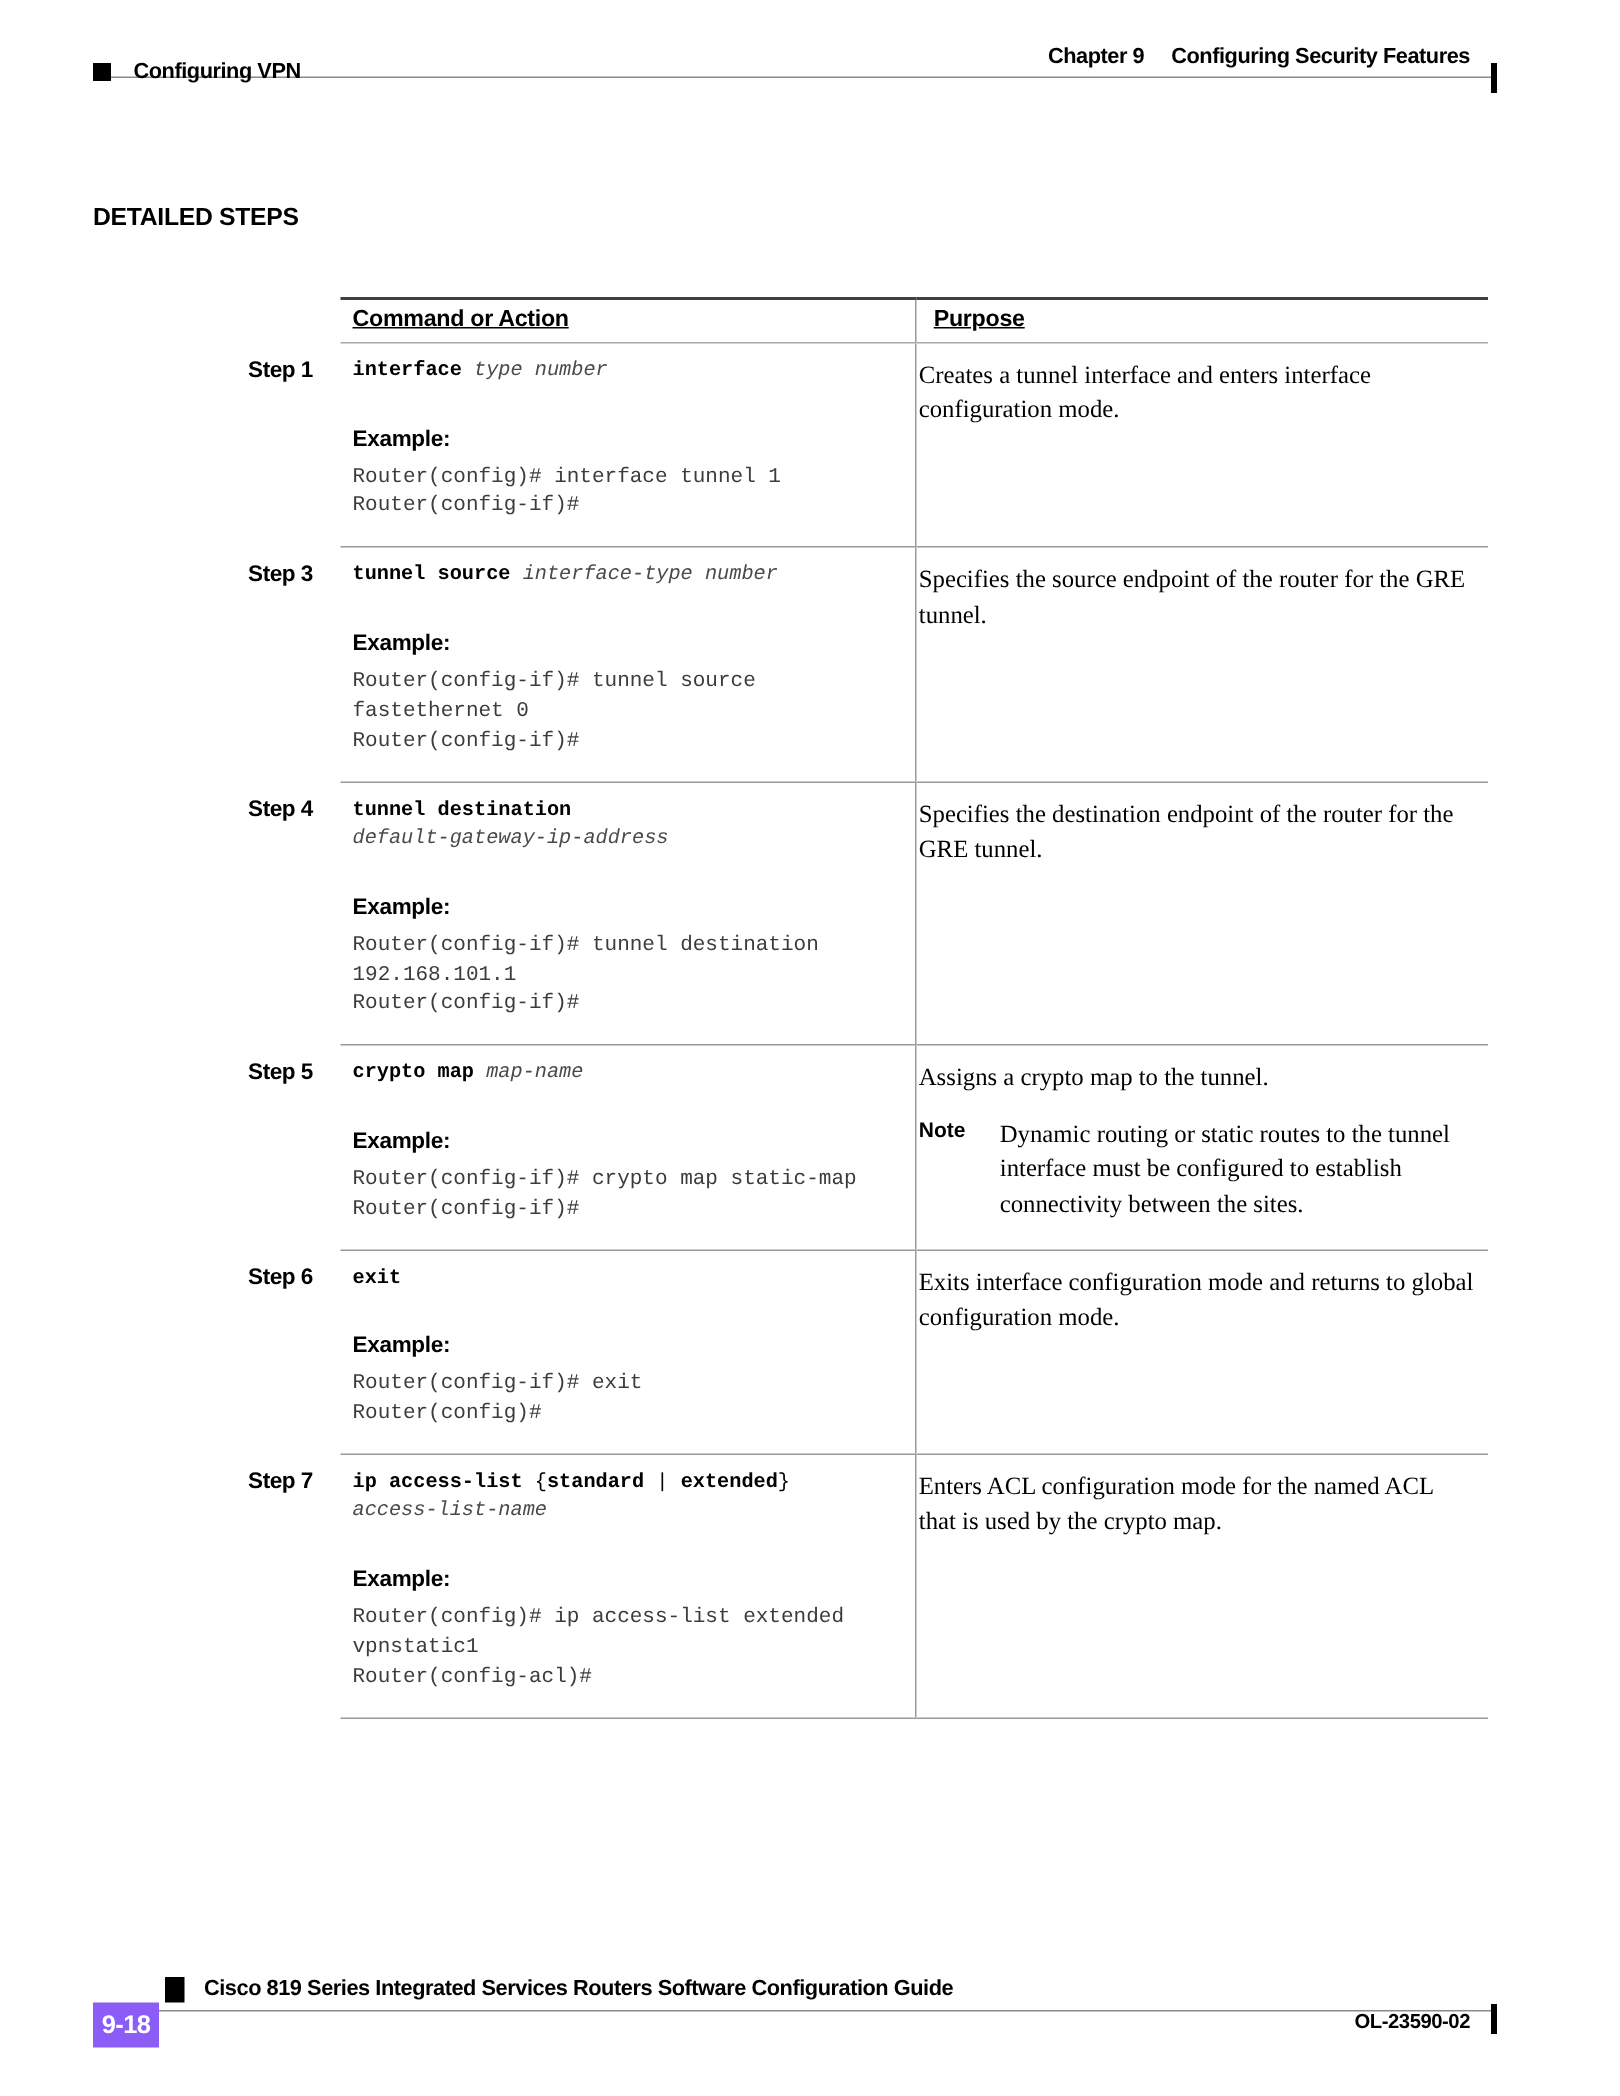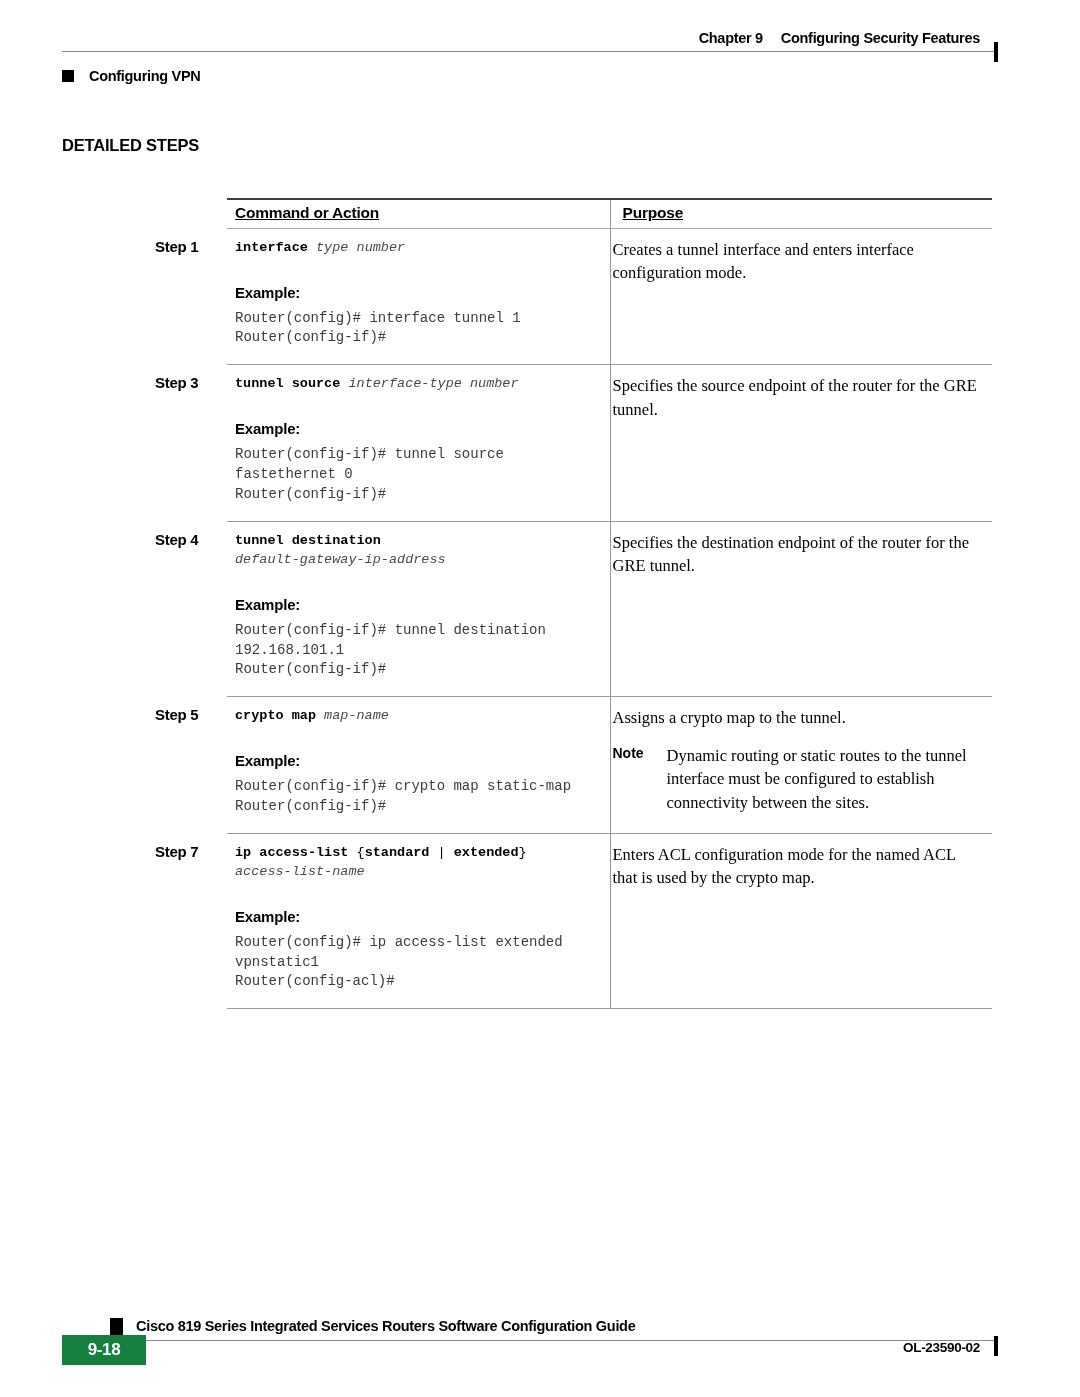--- a/index.html
+++ b/index.html
@@ -48,21 +48,21 @@
   .hdr-endbar {
     position: absolute;
     top: 12px;
     right: 0;
     width: 4px;
     height: 20px;
     background: #000;
   }
   .hdr-left {
     position: absolute;
-    top: 38px;
+    top: 10px;
     left: 0;
     display: flex;
     align-items: center;
     gap: 15px;
   }
   .sq-marker {
     width: 12px;
     height: 12px;
     background: #000;
     display: inline-block;
@@ -128,21 +128,21 @@
     font-size: 16.5px;
     line-height: 1.42;
   }
 
   
   .step-label {
     position: absolute;
     left: -72px;
     top: 9px;
     width: 64px;
-    text-align: left;
+    text-align: center;
     font-family: "Liberation Sans", sans-serif;
     font-weight: bold;
     font-size: 15px;
     letter-spacing: -0.3px;
     white-space: nowrap;
   }
 
   
   .syntax {
     font-family: "Liberation Mono", monospace;
@@ -218,23 +218,23 @@
     top: 22px;
     left: 0;
     width: 936px;
     height: 1.4px;
     background: #8a8a8a;
   }
   .ftr-pagebox {
     position: absolute;
     left: 0px;
     top: 17px;
-    width: 84px;
+    width: 44px;
     height: 30px;
-    background: #15803d;
+    background: #8b5cf6;
     color: #fff;
     font-family: "Liberation Sans", sans-serif;
     font-weight: bold;
     font-size: 17px;
     letter-spacing: -0.4px;
     display: flex;
     align-items: center;
     justify-content: center;
   }
   .ftr-docid {
@@ -339,20 +339,32 @@
       </td>
       <td class="purpose-cell">
         <span>Assigns a crypto map to the tunnel.</span>
         <div class="note-block">
           <span class="note-label">Note</span>
           <span class="note-text">Dynamic routing or static routes to the tunnel interface must be configured to establish connectivity between the sites.</span>
         </div>
       </td>
     </tr>
 
+    <tr>
+      <td class="cmd-cell">
+        <span class="step-label">Step 6</span>
+        <p class="syntax"><b>exit</b><i></i></p>
+        <div class="example-label">Example:</div>
+        <pre class="example-code">Router(config-if)# exit
+Router(config)#</pre>
+      </td>
+      <td class="purpose-cell">
+        <span>Exits interface configuration mode and returns to global configuration mode.</span>
+      </td>
+    </tr>
 
     <tr>
       <td class="cmd-cell">
         <span class="step-label">Step 7</span>
         <p class="syntax"><b>ip access-list</b><span class="brace"> {</span><b>standard</b><span class="brace"> | </span><b>extended</b><span class="brace">}</span><br><i>access-list-name</i></p>
         <div class="example-label">Example:</div>
         <pre class="example-code">Router(config)# ip access-list extended
 vpnstatic1
 Router(config-acl)#</pre>
       </td>

